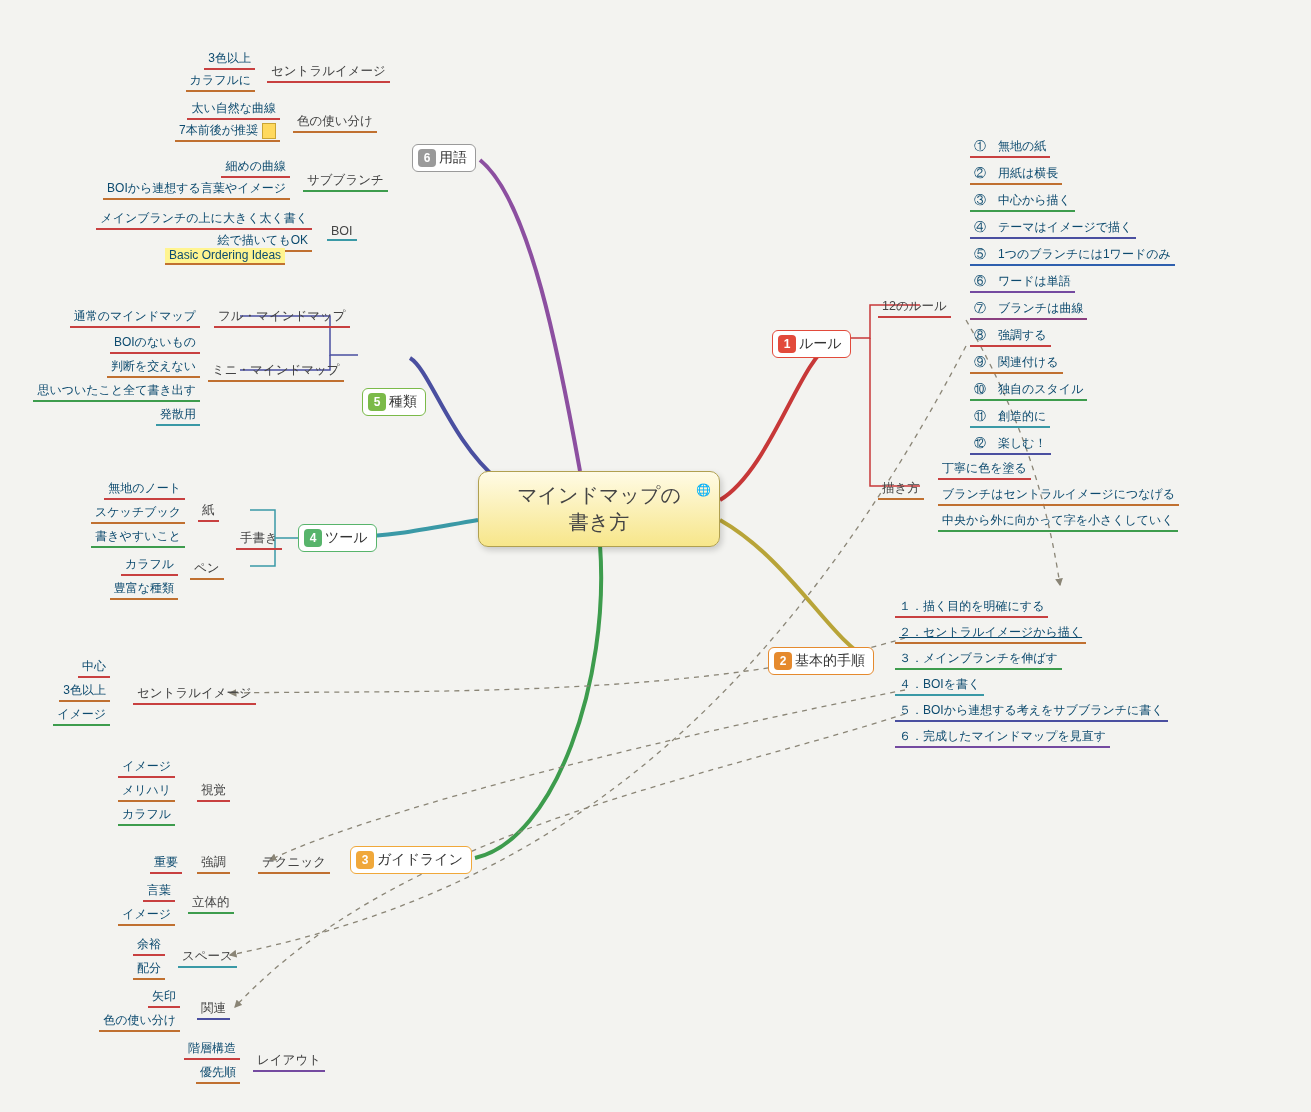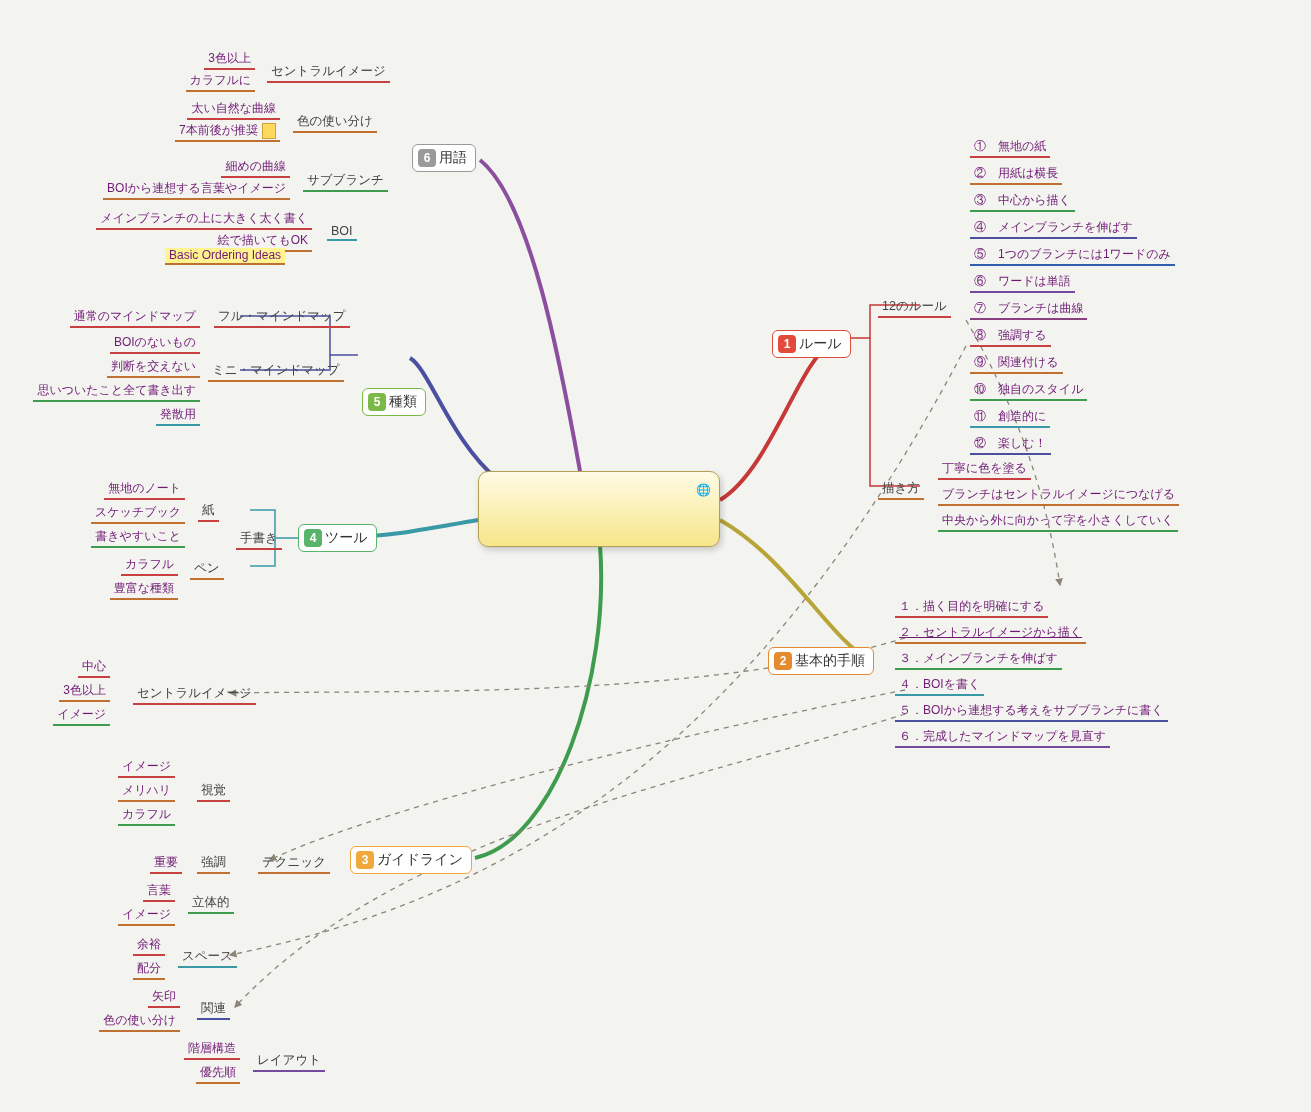--- a/index.html
+++ b/index.html
@@ -1,18 +1,18 @@
 <!DOCTYPE html>
 <html><head>
 <meta charset="utf-8">
 <style>
   html,body{margin:0;padding:0;background:#f3f3f0;font-family:"Hiragino Kaku Gothic ProN","Meiryo",sans-serif;}
   #stage{position:relative;width:1311px;height:1112px;background:#f3f3f0;}
   svg.connectors{position:absolute;left:0;top:0;pointer-events:none;}
-  .leaf{position:absolute;font-size:12px;color:#701a75;white-space:nowrap;padding:0 4px 2px 4px;}
+  .leaf{position:absolute;font-size:12px;color:#0c4a6e;white-space:nowrap;padding:0 4px 2px 4px;}
   .leaf::after{content:"";position:absolute;left:0;right:0;bottom:-1px;height:2px;background:var(--u,#555);}
   .mid{position:absolute;font-size:12.5px;color:#444;white-space:nowrap;padding:0 4px 2px 4px;}
   .mid::after{content:"";position:absolute;left:0;right:0;bottom:-1px;height:2px;background:var(--u,#555);}
   .badge{display:inline-block;width:18px;height:18px;border-radius:4px;color:#fff;font-size:12px;line-height:18px;text-align:center;margin-right:3px;vertical-align:middle;font-weight:bold;}
   .branchBox{position:absolute;background:#fff;border-radius:6px;padding:4px 8px 4px 5px;font-size:14px;white-space:nowrap;color:#333;}
   .central{position:absolute;left:478px;top:471px;width:240px;height:74px;border:1px solid #b0a050;border-radius:10px;background:linear-gradient(#fffbe5,#f7e68a);box-shadow:2px 3px 6px rgba(0,0,0,.18);font-size:20px;text-align:center;color:#444;display:flex;align-items:center;justify-content:center;line-height:1.35;}
   .globe{position:absolute;right:8px;top:10px;font-size:12px;}
   .noteIcon{display:inline-block;width:12px;height:14px;background:#ffd95e;border:1px solid #caa535;margin-left:4px;vertical-align:middle;}
   .hl{background:#fff490;border-bottom:none !important;}
 </style>
@@ -50,38 +50,39 @@
     <path d="M905 714 C 700 780, 400 830, 235 1007"></path>
   </g>
   <defs>
     <marker id="arr" markerWidth="6" markerHeight="6" refX="5" refY="3" orient="auto">
       <path d="M0 0 L6 3 L0 6" fill="#8a8576"></path>
     </marker>
   </defs>
 </svg>
 
 <div class="central">
+  <span>マインドマップの<br>書き方</span>
   <span class="globe">🌐</span>
 </div>
 
 <div id="bboxes">
       <div class="branchBox" style="left: 772px; top: 330px; border: 1.5px solid rgb(226, 74, 59);"><span class="badge" style="background:#e24a3b">1</span><span>ルール</span></div>
       <div class="branchBox" style="left: 768px; top: 647px; border: 1.5px solid rgb(229, 138, 46);"><span class="badge" style="background:#e58a2e">2</span><span>基本的手順</span></div>
       <div class="branchBox" style="left: 350px; top: 846px; border: 1.5px solid rgb(240, 168, 58);"><span class="badge" style="background:#f0a83a">3</span><span>ガイドライン</span></div>
       <div class="branchBox" style="left: 298px; top: 524px; border: 1.5px solid rgb(87, 180, 107);"><span class="badge" style="background:#57b46b">4</span><span>ツール</span></div>
       <div class="branchBox" style="left: 362px; top: 344px; border: 1.5px solid rgb(123, 186, 73); margin-top: 44px;"><span class="badge" style="background:#7bba49">5</span><span>種類</span></div>
       <div class="branchBox" style="left: 412px; top: 144px; border: 1.5px solid rgb(154, 154, 154);"><span class="badge" style="background:#9a9a9a">6</span><span>用語</span></div>
     </div>
 
 <div class="mid" style="left:878px;top:298px;--u:#c84040">12のルール</div>
 <div id="rules12">
       <div class="leaf" style="--u: #c84040; top: 138px; left: 970px;">①　無地の紙</div>
       <div class="leaf" style="--u: #c07030; top: 165px; left: 970px;">②　用紙は横長</div>
       <div class="leaf" style="--u: #3d9c4d; top: 192px; left: 970px;">③　中心から描く</div>
-      <div class="leaf" style="--u: #4a4fa0; top: 219px; left: 970px;">④　メインブランチを伸ばす</div>
+      <div class="leaf" style="--u: #4a4fa0; top: 219px; left: 970px;">④　テーマはイメージで描く</div>
       <div class="leaf" style="--u: #2e5fae; top: 246px; left: 970px;">⑤　1つのブランチには1ワードのみ</div>
       <div class="leaf" style="--u: #744aa0; top: 273px; left: 970px;">⑥　ワードは単語</div>
       <div class="leaf" style="--u: #8a4080; top: 300px; left: 970px;">⑦　ブランチは曲線</div>
       <div class="leaf" style="--u: #c84040; top: 327px; left: 970px;">⑧　強調する</div>
       <div class="leaf" style="--u: #c07030; top: 354px; left: 970px;">⑨　関連付ける</div>
       <div class="leaf" style="--u: #3d9c4d; top: 381px; left: 970px;">⑩　独自のスタイル</div>
       <div class="leaf" style="--u: #3a99a6; top: 408px; left: 970px;">⑪　創造的に</div>
       <div class="leaf" style="--u: #4a4fa0; top: 435px; left: 970px;">⑫　楽しむ！</div>
     </div>
 <div class="mid" style="left:878px;top:480px;--u:#c07030">描き方</div>

